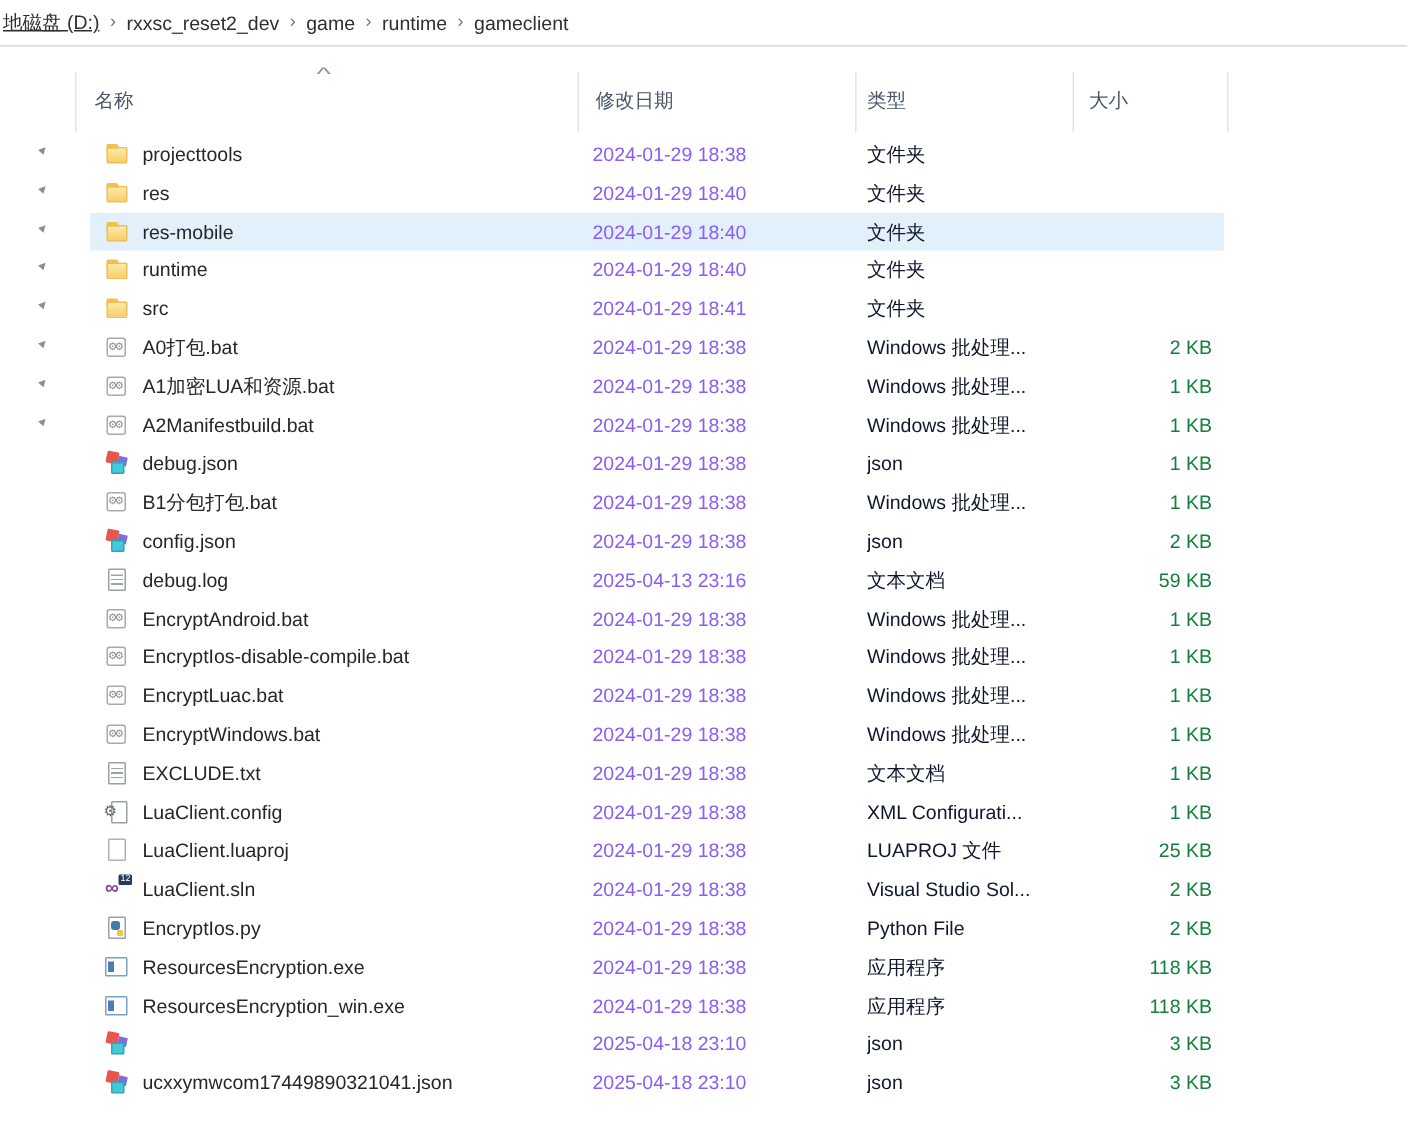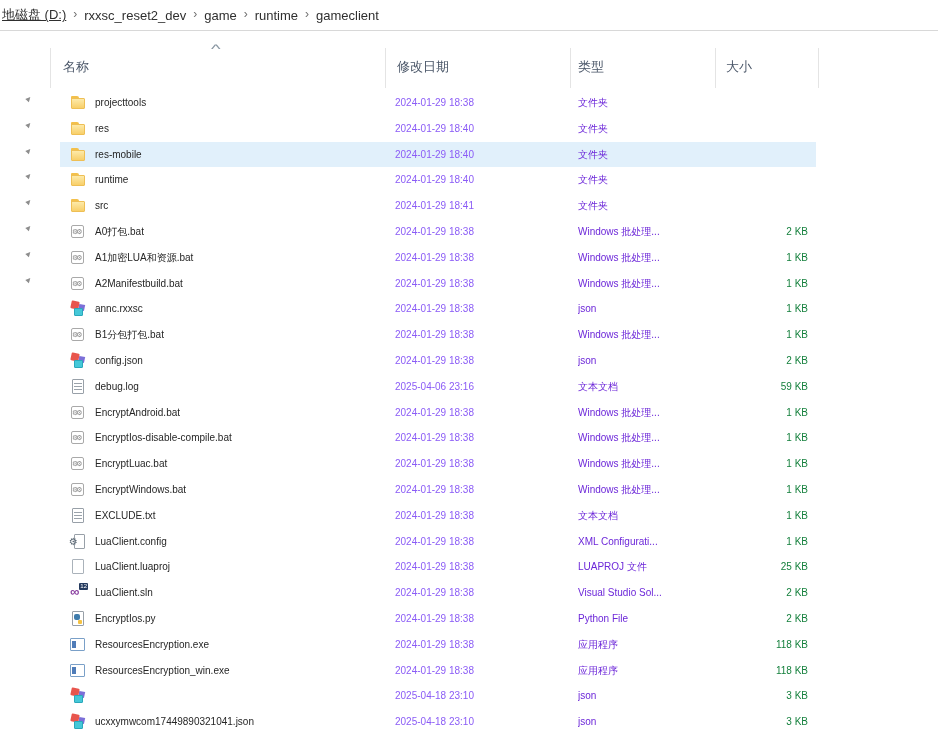--- a/index.html
+++ b/index.html
@@ -17,26 +17,26 @@
   
   .cols{position:absolute;left:0;top:46px;width:942px;height:42px;font-size:13px;color:#4a5668;}
   .cols .lbl{position:absolute;top:0;line-height:42px;white-space:nowrap;cursor:default;}
   .lbl-name{left:63px;}  .lbl-date{left:397px;}  .lbl-type{left:578px;}  .lbl-size{left:726px;}
   .sortcaret{position:absolute;left:213px;top:-4px;color:#8a97a3;font-size:12px;transform:scaleX(1.7);}
   .vsep{position:absolute;top:2px;height:40px;width:1px;background:#e4e4e4;}
   .vs0{left:50px;} .vs1{left:385px;} .vs2{left:570px;} .vs3{left:715px;} .vs4{left:818px;}
 
   
   .list{position:absolute;left:0;top:90px;width:942px;}
-  .row{position:relative;width:942px;height:25.8px;line-height:25.8px;font-size:10px;}
+  .row{position:relative;width:942px;height:25.8px;line-height:25.8px;font-size:13px;}
   .row.selected::before{content:"";position:absolute;left:60px;width:756px;top:0;bottom:0;background:#e1f0fb;}
   .cell{position:absolute;top:0;white-space:nowrap;overflow:hidden;}
   .c-name{left:95px;width:290px;color:#262626;}
   .c-date{left:395px;width:170px;color:#8b5cf6;}
-  .c-type{left:578px;width:132px;color:#6d28d9;}
+  .c-type{left:578px;width:132px;color:#0f172a;}
   .c-size{left:690px;width:118px;text-align:right;color:#15803d;}
 
   .marker{position:absolute;left:25px;top:3px;width:10px;height:10px;line-height:10px;}
   .marker::before{content:"►";display:inline-block;font-size:8px;color:#8d8d8d;transform:rotate(-48deg);}
 
   
   .icon{position:absolute;left:70px;top:5px;width:17px;height:16px;}
   .ic-folder::before{content:"";position:absolute;left:1px;top:1px;width:8px;height:5px;background:#f3c04b;border-radius:1px 2px 0 0;}
   .ic-folder::after{content:"";position:absolute;left:1px;top:3px;width:14px;height:11px;box-sizing:border-box;
     background:linear-gradient(180deg,#fdeaa9,#f8cf69);border:1px solid #eebf55;border-radius:1px;}
@@ -152,21 +152,21 @@
     <span class="marker"></span>
     <span class="icon ic-bat"></span>
     <span class="cell c-name">A2Manifestbuild.bat</span>
     <span class="cell c-date">2024-01-29 18:38</span>
     <span class="cell c-type">Windows 批处理...</span>
     <span class="cell c-size">1 KB</span>
   </div>
       <div class="row">
 
     <span class="icon ic-json"></span>
-    <span class="cell c-name">annc.rxxsc</span>
+    <span class="cell c-name">debug.json</span>
     <span class="cell c-date">2024-01-29 18:38</span>
     <span class="cell c-type">json</span>
     <span class="cell c-size">1 KB</span>
   </div>
       <div class="row">
 
     <span class="icon ic-bat"></span>
     <span class="cell c-name">B1分包打包.bat</span>
     <span class="cell c-date">2024-01-29 18:38</span>
     <span class="cell c-type">Windows 批处理...</span>
@@ -177,21 +177,21 @@
     <span class="icon ic-json"></span>
     <span class="cell c-name">config.json</span>
     <span class="cell c-date">2024-01-29 18:38</span>
     <span class="cell c-type">json</span>
     <span class="cell c-size">2 KB</span>
   </div>
       <div class="row">
 
     <span class="icon ic-txt"></span>
     <span class="cell c-name">debug.log</span>
-    <span class="cell c-date">2025-04-06 23:16</span>
+    <span class="cell c-date">2025-04-13 23:16</span>
     <span class="cell c-type">文本文档</span>
     <span class="cell c-size">59 KB</span>
   </div>
       <div class="row">
 
     <span class="icon ic-bat"></span>
     <span class="cell c-name">EncryptAndroid.bat</span>
     <span class="cell c-date">2024-01-29 18:38</span>
     <span class="cell c-type">Windows 批处理...</span>
     <span class="cell c-size">1 KB</span>

